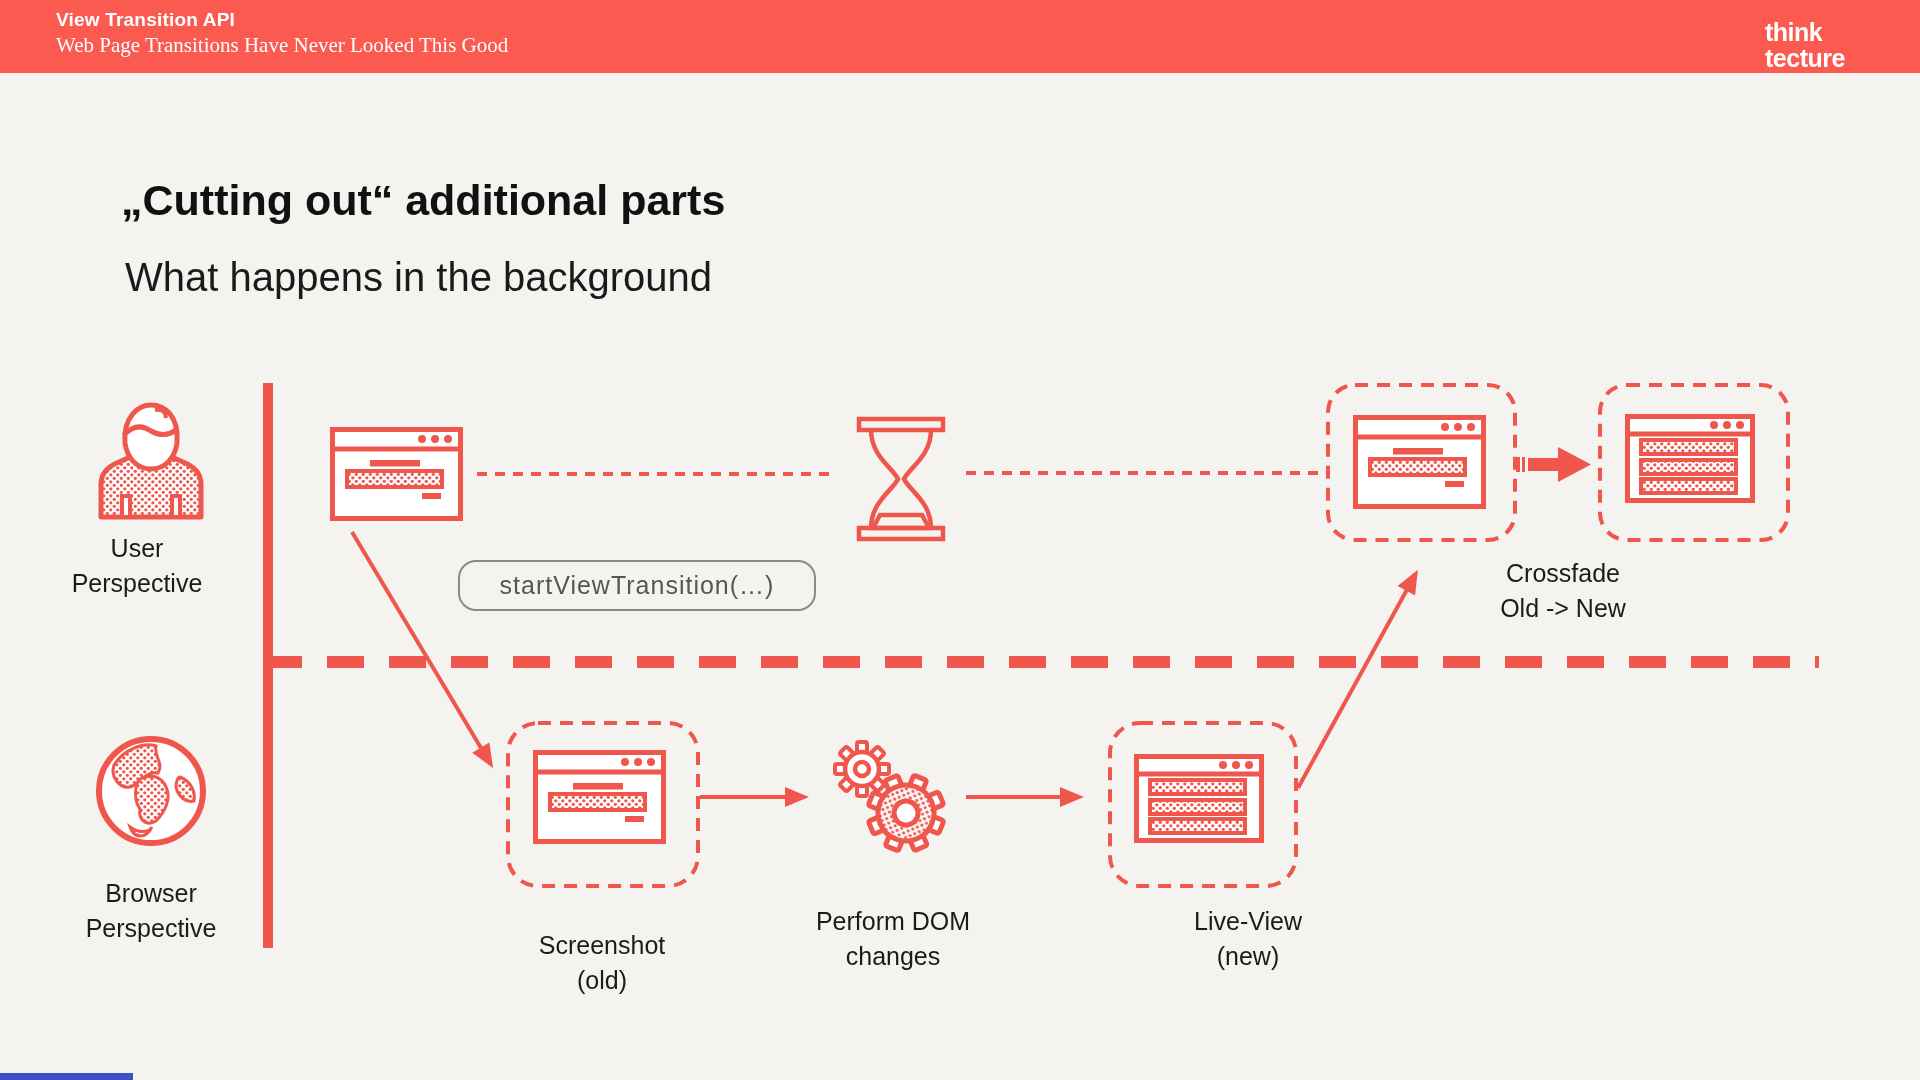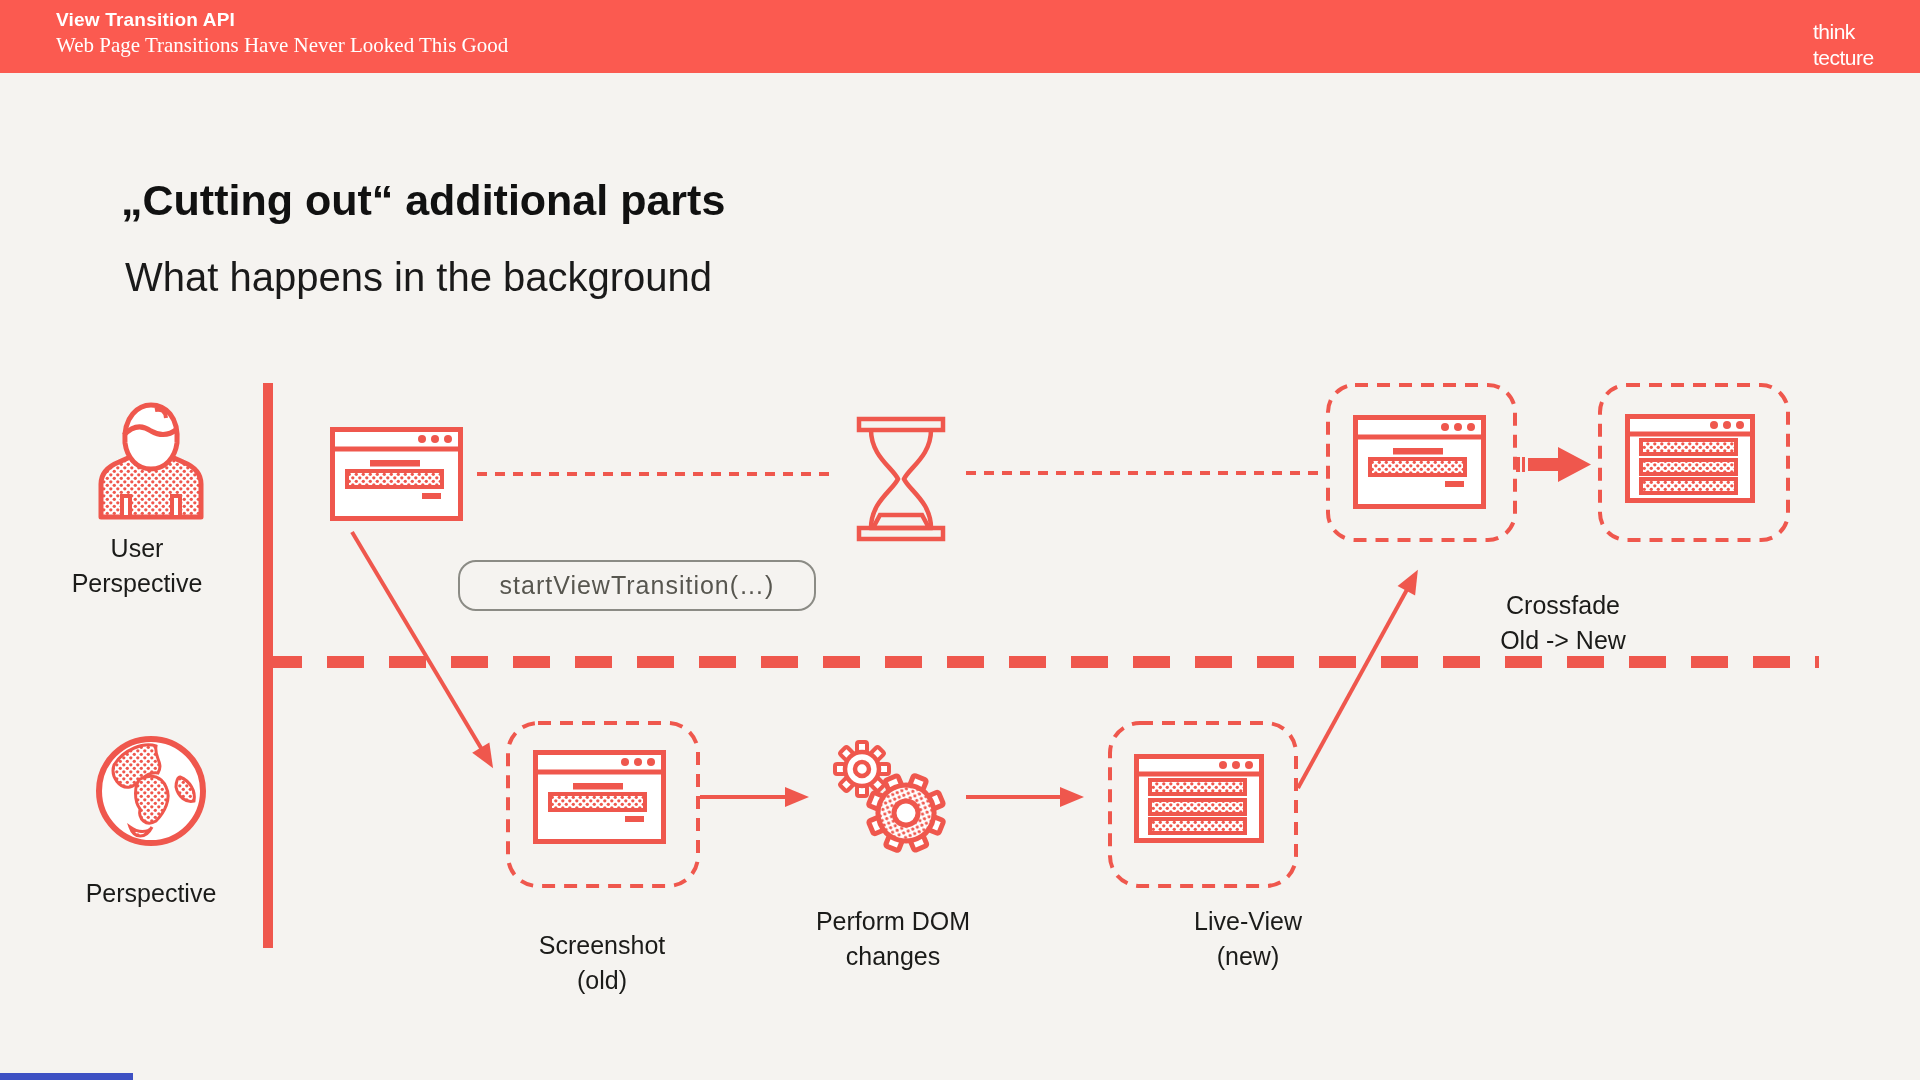--- a/index.html
+++ b/index.html
@@ -3,21 +3,21 @@
 <meta charset="utf-8">
 <style>
   html,body{margin:0;padding:0;width:1920px;height:1080px;}
   body{background:#F5F3F0;font-family:"Liberation Sans",sans-serif;color:#1D1D1B;}
   .slide{position:relative;width:1920px;height:1080px;background:#F5F3F0;overflow:hidden;}
 
   
   .header{position:absolute;left:0;top:0;width:1920px;height:73px;background:#FB5A50;color:#fff;}
   .h-title{position:absolute;left:56px;top:9px;font-size:19px;font-weight:700;letter-spacing:.2px;}
   .h-sub{position:absolute;left:56px;top:33px;font-size:21px;font-weight:400;font-family:Liberation Serif, serif;}
-  .logo{position:absolute;left:1813px;top:19px;font-size:21px;font-weight:400;line-height:26px;color:#fff;letter-spacing:-.5px;}
+  .logo{position:absolute;left:1765px;top:19px;font-size:25px;font-weight:700;line-height:26px;color:#fff;letter-spacing:-.5px;}
 
   
   .slide-title{position:absolute;left:113px;top:168px;margin:8px;font-size:43px;font-weight:700;color:#111;}
   .slide-subtitle{position:absolute;left:113px;top:243px;margin:12px;font-size:40px;font-weight:400;color:#1a1a1a;}
 
   
   .diagram{position:absolute;left:0;top:0;width:1920px;height:1080px;}
 
   
   .lbl{position:absolute;text-align:center;font-size:25px;line-height:35px;color:#1b1b19;}
@@ -167,38 +167,39 @@
   <div class="code-pill">
     <span>startViewTransition(…)</span>
   </div>
 
   <div class="lbl" style="left:27px;top:531px;width:220px;">
     <div>User</div>
     <div>Perspective</div>
   </div>
 
   <div class="lbl" style="left:31px;top:876px;width:240px;">
+    <div>Browser</div>
     <div>Perspective</div>
   </div>
 
   <div class="lbl" style="left:492px;top:928px;width:220px;">
     <div>Screenshot</div>
     <div>(old)</div>
   </div>
 
   <div class="lbl" style="left:783px;top:904px;width:220px;">
     <div>Perform DOM</div>
     <div>changes</div>
   </div>
 
   <div class="lbl" style="left:1138px;top:904px;width:220px;">
     <div>Live-View</div>
     <div>(new)</div>
   </div>
 
-  <div class="lbl" style="left:1448px;top:556px;width:230px;margin-top:32px;">
+  <div class="lbl" style="left:1448px;top:556px;width:230px;">
     <div>Crossfade</div>
     <div>Old -&gt; New</div>
   </div>
 
   <div class="progress"></div>
 
 </div>
 
 </body></html>

